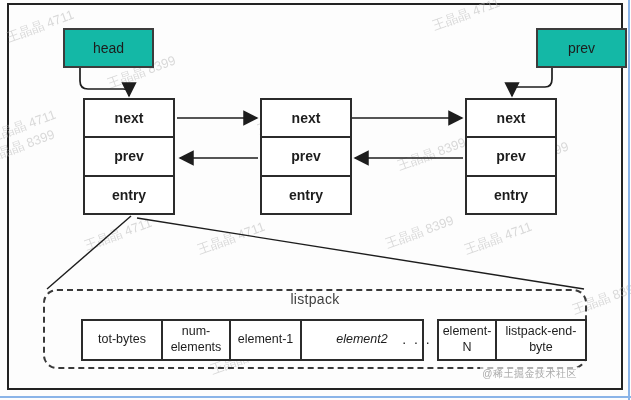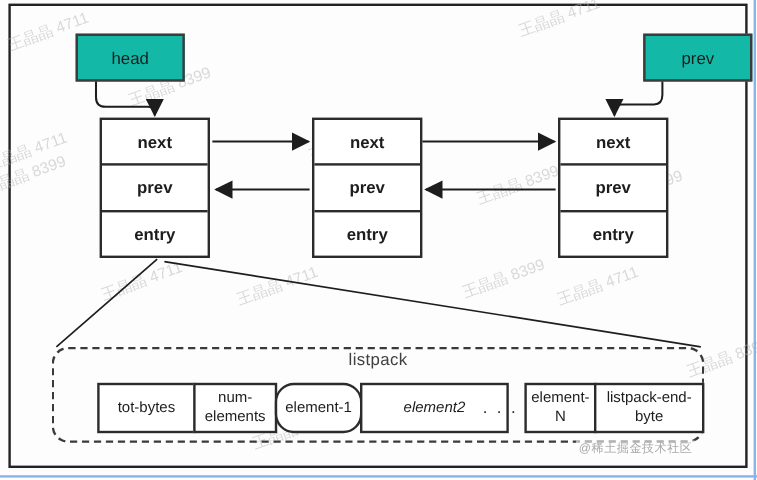--- a/index.html
+++ b/index.html
@@ -44,21 +44,21 @@
     font-size:14px;letter-spacing:.3px;color:#404040;
   }
   .lp-row{position:absolute;top:319px;display:flex;}
   .lp-row-1{left:53px;} .lp-row-2{left:437px;}
   .lp-cell{
     border:2px solid #2b2b2b;box-sizing:border-box;background:#fff;height:42px;
     display:flex;align-items:center;justify-content:center;text-align:center;
     font-size:12.5px;line-height:1.25;padding:0 2px;
   }
   .lp-row .lp-cell + .lp-cell{margin-left:-2px;}
-  .lp-c0{width:82px;margin-left:28px;} .lp-c1{width:70px;} .lp-c2{width:73px;border-radius:16px;} .lp-c3{width:124px;font-style:italic;}
+  .lp-c0{width:82px;margin-left:28px;} .lp-c1{width:70px;} .lp-c2{width:73px;} .lp-c3{width:124px;font-style:italic;}
   .lp-c4{width:60px;} .lp-c5{width:92px;}
   .lp-ellipsis{
     position:absolute;left:397px;top:319px;width:40px;height:42px;line-height:40px;
     text-align:center;font-size:14px;letter-spacing:2px;color:#222;
   }
 
   .wm{
     position:absolute;font-size:13px;white-space:nowrap;color:var(--watermark-gray,#bdbdbd);
     opacity:.5;transform:rotate(-20deg);transform-origin:left top;pointer-events:none;
   }

